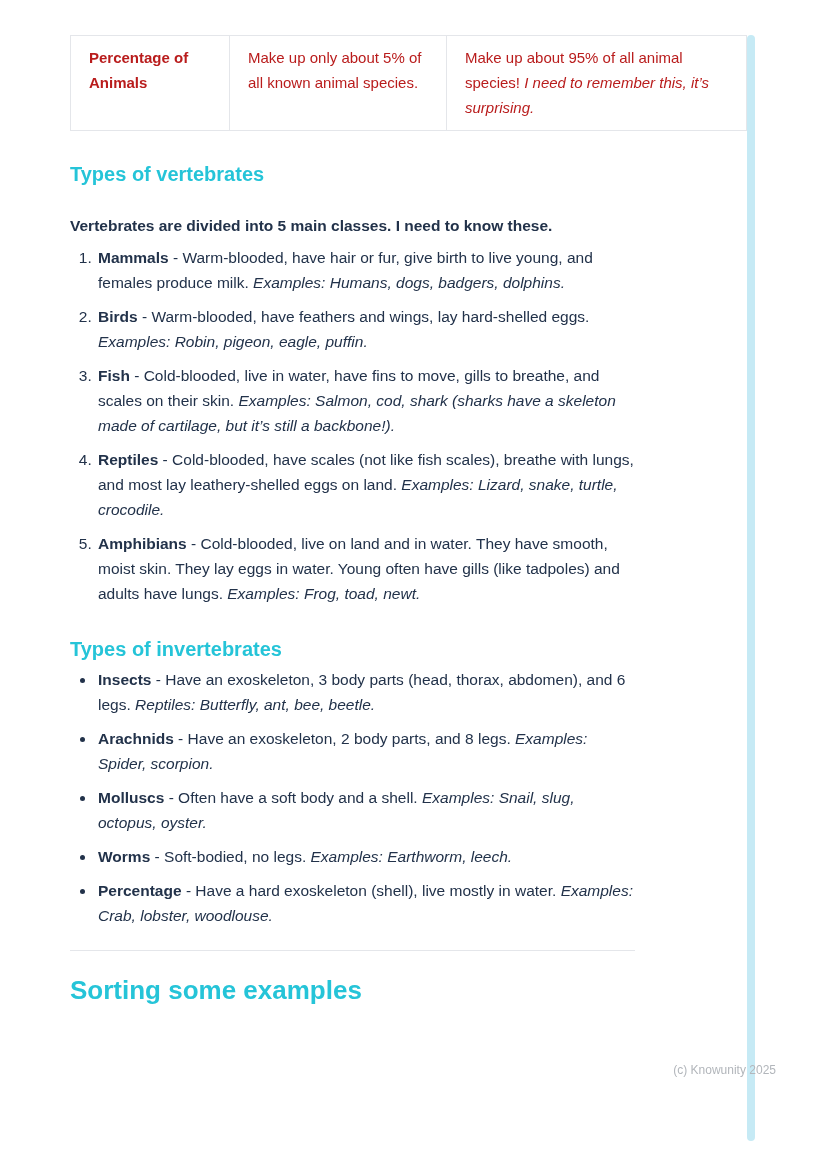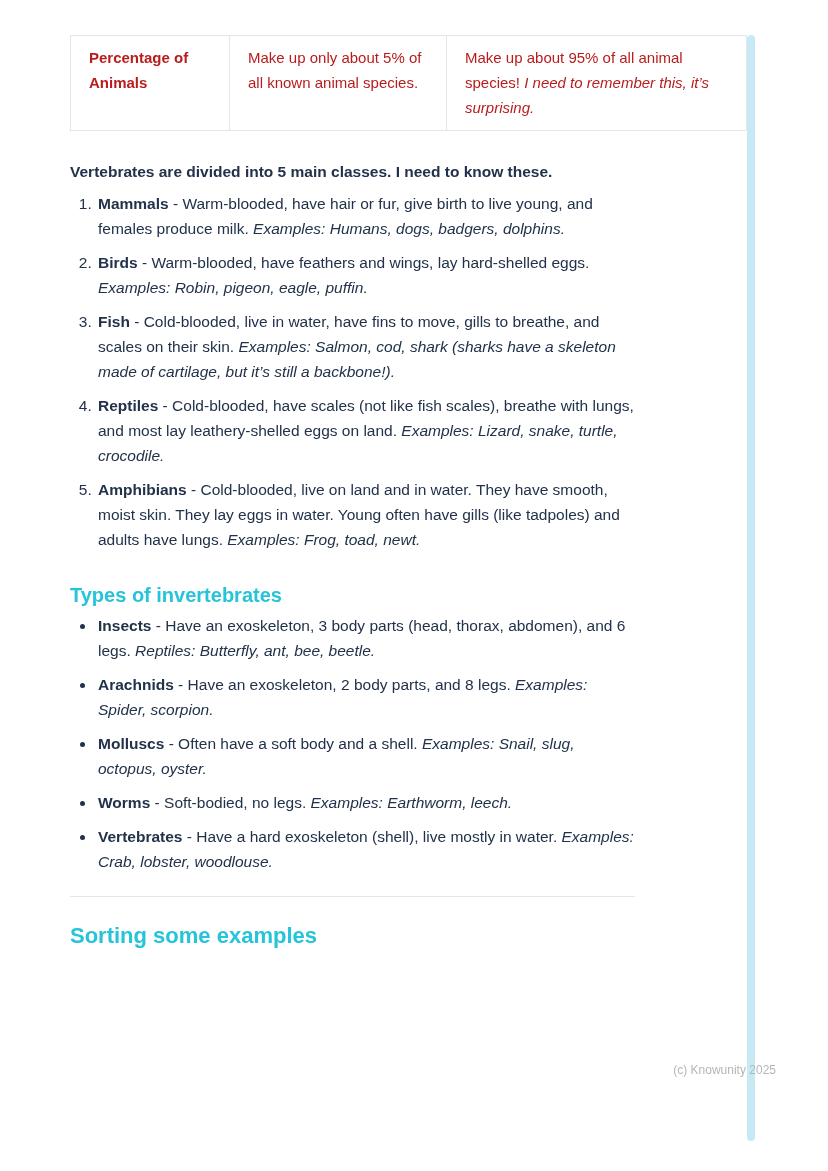--- a/index.html
+++ b/index.html
@@ -65,21 +65,21 @@
   ol.vert-list li:last-child, ul.invert-list li:last-child { margin-bottom: 0; }
 
   .divider {
     border: 0;
     border-top: 1px solid #e4e6ea;
     margin: 22px 0 0 0;
     height: 0;
   }
   h1.big-heading {
     color: #25c4d8;
-    font-size: 22px;
+    font-size: 26px;
     line-height: 28px;
     font-weight: 700;
     margin: 25px 0 0 0;
   }
   .scroll-strip {
     position: absolute;
     left: 747px;
     top: 35px;
     width: 8px;
     height: 1106px;
@@ -113,20 +113,21 @@
         <td class="col-vert">
           <span>Make up only about 5% of all known animal species.</span>
         </td>
         <td class="col-invert">
           <span>Make up about 95% of all animal species! </span><span class="italic">I need to remember this, it’s surprising.</span>
         </td>
       </tr>
     </tbody>
   </table>
 
+  <h2 class="section-heading">Types of vertebrates</h2>
 
   <p class="body-text">Vertebrates are divided into 5 main classes. I need to know these.</p>
 
   <ol class="vert-list">
     <li>
       <span class="bold">Mammals</span><span> - Warm-blooded, have hair or fur, give birth to live young, and females produce milk. </span><span class="italic">Examples: Humans, dogs, badgers, dolphins.</span>
     </li>
     <li>
       <span class="bold">Birds</span><span> - Warm-blooded, have feathers and wings, lay hard-shelled eggs. </span><span class="italic">Examples: Robin, pigeon, eagle, puffin.</span>
     </li>
@@ -151,21 +152,21 @@
     <li>
       <span class="bold">Arachnids</span><span> - Have an exoskeleton, 2 body parts, and 8 legs. </span><span class="italic">Examples: Spider, scorpion.</span>
     </li>
     <li>
       <span class="bold">Molluscs</span><span> - Often have a soft body and a shell. </span><span class="italic">Examples: Snail, slug, octopus, oyster.</span>
     </li>
     <li>
       <span class="bold">Worms</span><span> - Soft-bodied, no legs. </span><span class="italic">Examples: Earthworm, leech.</span>
     </li>
     <li>
-      <span class="bold">Vertebrates</span><span> - Have a hard exoskeleton (shell), live mostly in water. </span><span class="italic">Examples: Crab, lobster, woodlouse.</span>
+      <span class="bold">Percentage</span><span> - Have a hard exoskeleton (shell), live mostly in water. </span><span class="italic">Examples: Crab, lobster, woodlouse.</span>
     </li>
   </ul>
 
   <div class="divider"></div>
 
   <h1 class="big-heading">Sorting some examples</h1>
 
 </div>
 
 <div class="watermark">(c) Knowunity 2025</div>

